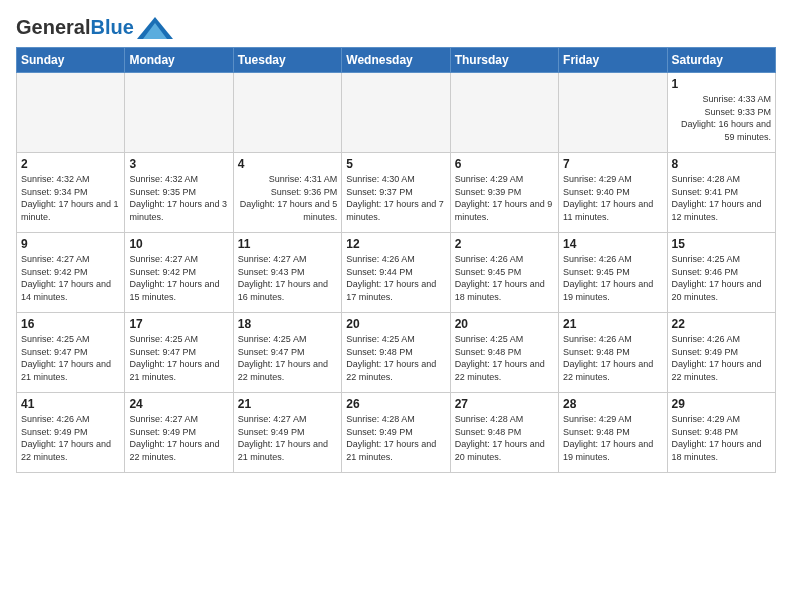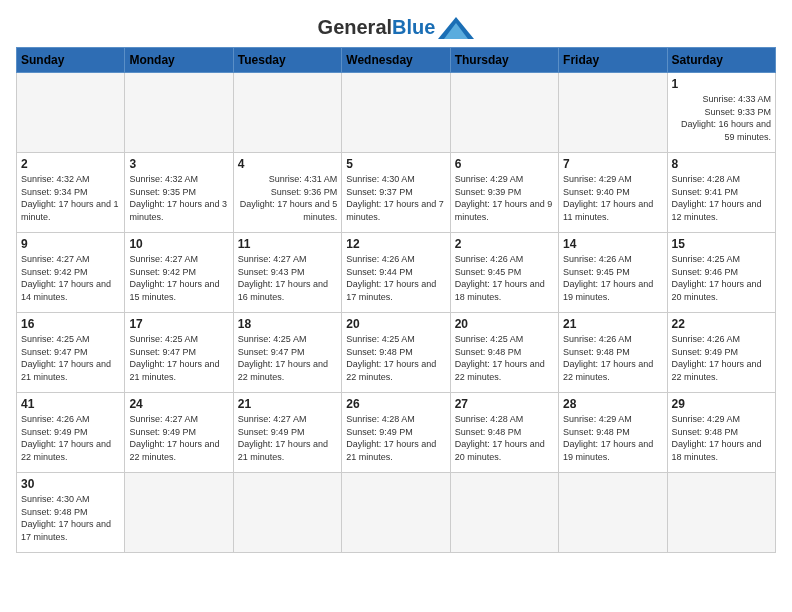--- a/index.html
+++ b/index.html
@@ -6,21 +6,21 @@
     body {
       font-family: Arial, sans-serif;
       background: #fff;
       width: 792px;
       min-height: 612px;
       padding: 16px;
     }
     .header-section {
       display: flex;
       align-items: flex-start;
-      justify-content: center;
+      justify-content: flex-start;
       margin-bottom: 8px;
     }
     .logo-area {
       display: flex;
       flex-direction: column;
       align-items: flex-start;
     }
     .logo-row {
       display: flex;
       align-items: center;
@@ -37,21 +37,21 @@
       font-size: 16px;
       color: #444;
     }
     .calendar-table {
       width: 100%;
       border-collapse: collapse;
       table-layout: fixed;
     }
     .calendar-table th {
       background-color: #2e6db4;
-      color: #000000;
+      color: #ffffff;
       font-size: 12px;
       font-weight: bold;
       padding: 5px 4px;
       text-align: left;
       border: 1px solid #5a8fc7;
     }
     .calendar-table td {
       vertical-align: top;
       border: 1px solid #ccc;
       padding: 4px 4px;
@@ -295,29 +295,15 @@
 Sunset: 9:48 PM
 Daylight: 17 hours and 19 minutes.</div>
           </td>
           <td>
             <span class="day-number">29</span>
             <div class="cell-info" style="white-space: pre-line;">Sunrise: 4:29 AM
 Sunset: 9:48 PM
 Daylight: 17 hours and 18 minutes.</div>
           </td>
         </tr>
-        <tr>
-          <td>
-            <span class="day-number">30</span>
-            <div class="cell-info" style="white-space: pre-line;">Sunrise: 4:30 AM
-Sunset: 9:48 PM
-Daylight: 17 hours and 17 minutes.</div>
-          </td>
-          <td class="empty-cell"></td>
-          <td class="empty-cell"></td>
-          <td class="empty-cell"></td>
-          <td class="empty-cell"></td>
-          <td class="empty-cell"></td>
-          <td class="empty-cell"></td>
-        </tr>
       </tbody>
   </table>
 </div>
 
 </body></html>

